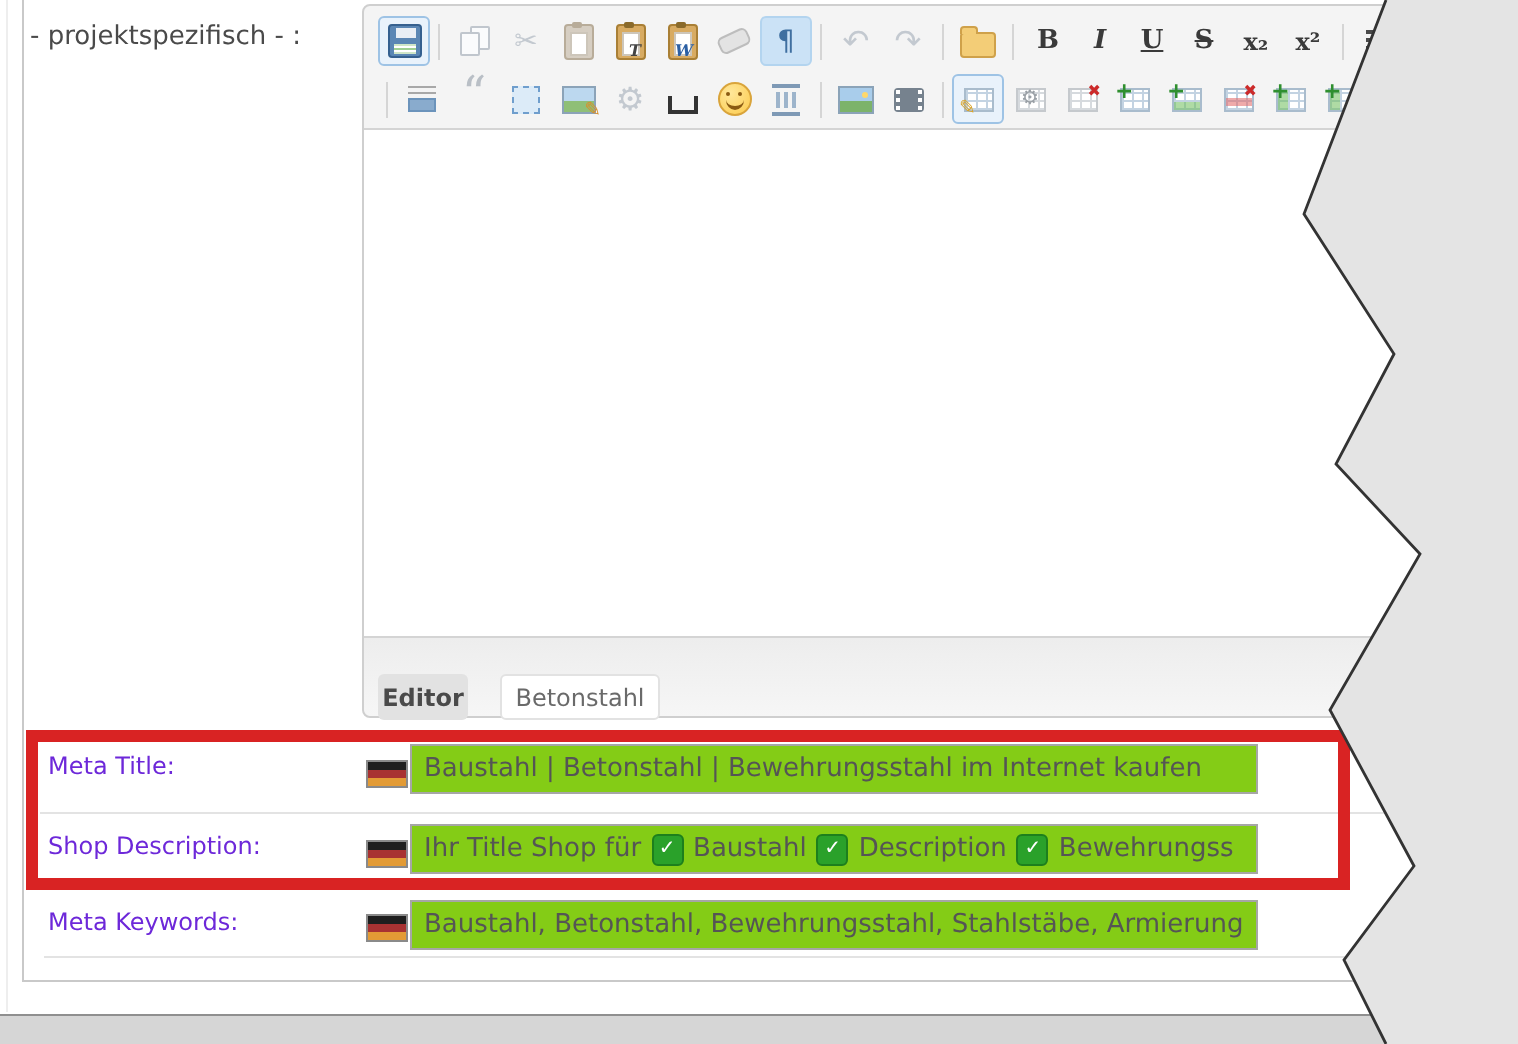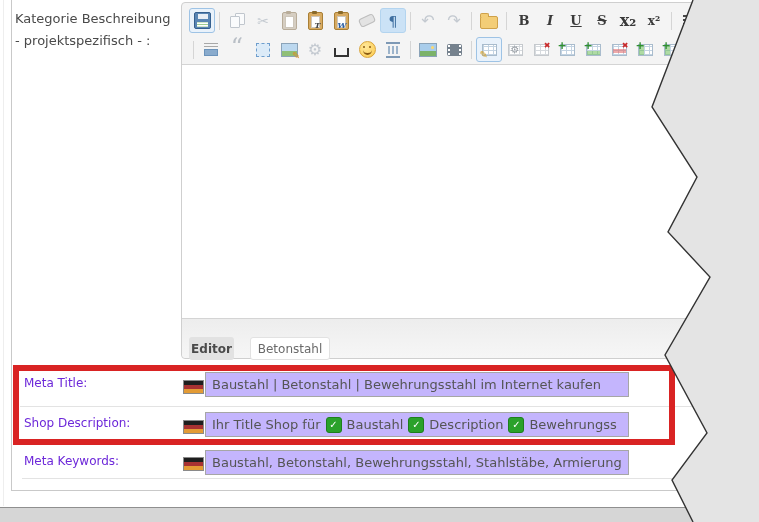--- a/index.html
+++ b/index.html
@@ -89,41 +89,40 @@
   .tab{position:absolute;top:18px;height:23px;display:flex;align-items:center;justify-content:center;
        font-size:12px;border-radius:3px;cursor:pointer;box-sizing:border-box;}
   .tab.active{left:7px;width:45px;background:#e2e2e2;color:#4a4a4a;font-weight:bold;}
   .tab.src{left:68px;width:80px;background:#fff;border:1px solid #e2e2e2;color:#6a6a6a;}
 
   
   .row-label{position:absolute;left:24px;font-size:12px;color:#6d28d9;}
   .flag{position:absolute;left:183px;width:19px;height:12px;border:1px solid #8a8a8a;box-sizing:content-box;
         background:linear-gradient(#1e1e1e 0 33%,#a83232 33% 66%,#e39b35 66% 100%);}
   .tfield{position:absolute;left:205px;width:424px;height:25px;box-sizing:border-box;border:1px solid #a6a6a6;
-          background:#c4b5fd;font-size:13px;color:#555;padding:0 6px;font-family:"DejaVu Sans","Liberation Sans",sans-serif;}
+          background:#84cc16;font-size:13px;color:#555;padding:0 6px;font-family:"DejaVu Sans","Liberation Sans",sans-serif;}
   .dfield{display:flex;align-items:center;gap:5px;white-space:nowrap;overflow:hidden;}
   .chk{display:inline-flex;flex:0 0 auto;width:14px;height:14px;background:#2aa12a;border:1px solid #1d7f1d;
        border-radius:3px;color:#fff;font-size:10px;font-weight:bold;align-items:center;justify-content:center;}
   .hr{position:absolute;height:1px;background:#e3e3e3;}
   .redbox{position:absolute;left:13px;top:365px;width:662px;height:80px;box-sizing:border-box;
           border:6px solid #d92323;z-index:5;pointer-events:none;}
   .botbar{position:absolute;left:0;top:507px;width:759px;height:15px;background:#d6d6d6;border-top:1px solid #8f8f8f;}
   .torn{position:absolute;left:0;top:0;z-index:10;pointer-events:none;}
 </style>
 </head>
 <body>
 
 <div class="screen">
 
   <div class="vfaint"></div>
   <div class="vmain"></div>
   <div class="cbottom"></div>
 
   <div class="cat-label">
-    <div>Kategorie Beschreibung</div>
     <div>- projektspezifisch - :</div>
   </div>
 
   <div class="editor">
     <div class="trow trow1">
       <span class="tbtn on">
           <i class="ic ic-floppy"></i>
         </span>
       <span class="tsep"></span>
       <span class="tbtn">
@@ -169,21 +168,21 @@
       <span class="tbtn">
           <i class="gly serif it">I</i>
         </span>
       <span class="tbtn">
           <i class="gly serif ul">U</i>
         </span>
       <span class="tbtn">
           <i class="gly serif st">S</i>
         </span>
       <span class="tbtn">
-          <i class="gly serif" style="font-size:16px">x₂</i>
+          <i class="gly serif" style="font-size:12px">x₂</i>
         </span>
       <span class="tbtn">
           <i class="gly serif" style="font-size:12px">x²</i>
         </span>
       <span class="tsep"></span>
       <span class="tbtn">
           <i class="ic ic-justify"></i>
         </span>
     </div>
 

